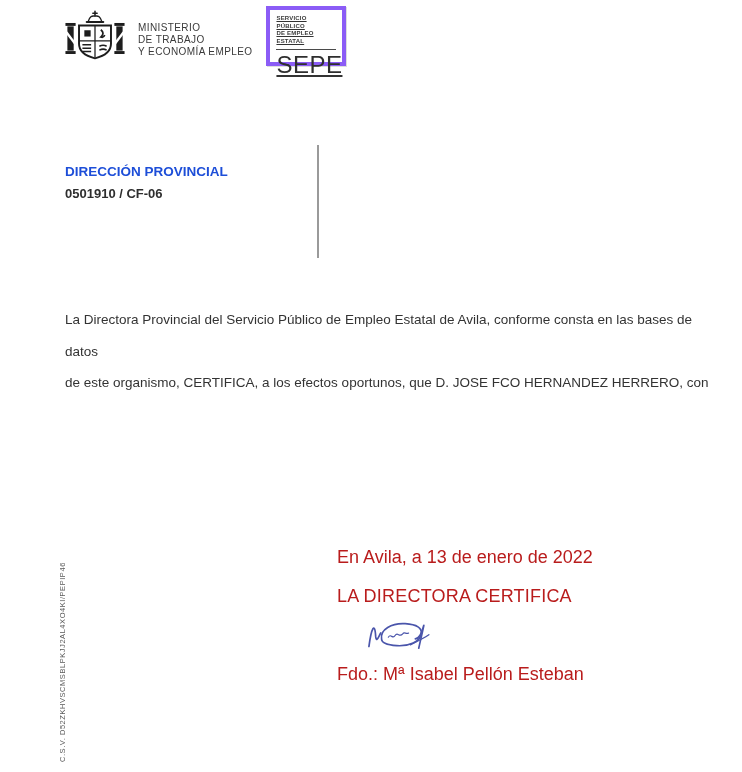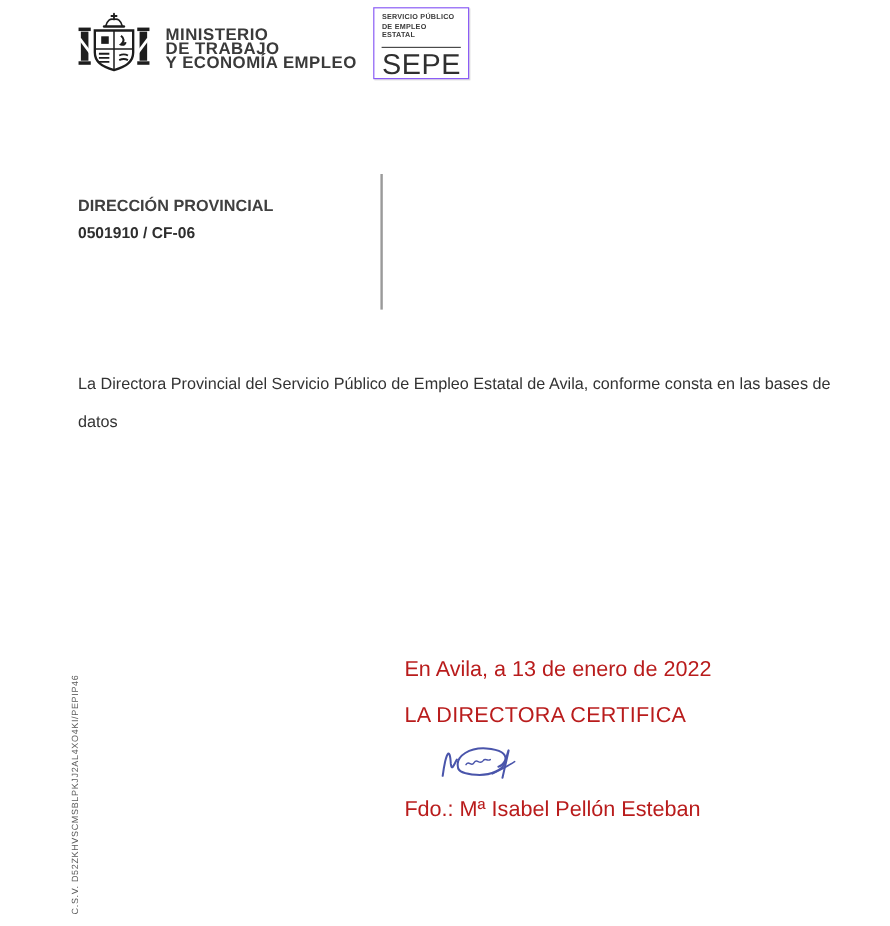--- a/index.html
+++ b/index.html
@@ -12,57 +12,58 @@
     font-family: "Liberation Sans", sans-serif;
     color: #333333;
     overflow: hidden;
   }
 
   
   .header { position: absolute; top: 6px; left: 64px; display: flex; align-items: flex-start; }
   .coat { width: 62px; height: 58px; margin-top: 3px; }
   .ministry {
     margin: 16px 0 0 12px;
-    font-size: 14px;
+    font-size: 10px;
     line-height: 12px;
     letter-spacing: 0.4px;
     color: #3a3a3a;
-    font-weight: bold;
+    font-weight: normal;
   }
   .sepe-box {
     margin-left: 14px;
     margin-top: 0px;
     width: 80px;
     height: 60px;
     background: #fff;
-    border: 1px solid #8b5cf6;
+    border: 4px solid #8b5cf6;
     box-shadow: 1px 1px 0 #dddddd;
     padding: 5px 6px 4px 6px;
     display: flex;
     flex-direction: column;
+    text-decoration: underline;
   }
   .sepe-small {
     font-size: 6px;
     font-weight: bold;
     line-height: 7.5px;
     letter-spacing: 0.2px;
     color: #3a3a3a;
   }
   .sepe-rule { border-top: 1.5px solid #4a4a4a; margin: 4px 0 2px 0; }
   .sepe-big {
     font-size: 24px;
     letter-spacing: 0.5px;
     color: #2f2f2f;
     font-weight: normal;
     line-height: 26px;
   }
 
   
   .address { position: absolute; left: 65px; top: 164px; font-size: 13px; color: #3a3a3a; }
-  .address .addr-title { font-weight: bold; font-size: 13.5px; color: #404040; margin-bottom: 6px; }
+  .address .addr-title { font-weight: bold; font-size: 13.5px; color: #1d4ed8; margin-bottom: 6px; }
   .address .addr-line { line-height: 16px; }
   .address .addr-code { font-weight: bold; margin-top: 7px; color: #2e2e2e; }
 
   .vrule {
     position: absolute;
     left: 317px;
     top: 145px;
     width: 1.5px;
     height: 113px;
     background: #9a9a9a;
@@ -161,20 +162,21 @@
 
   <div class="address">
     <div class="addr-title">DIRECCIÓN PROVINCIAL</div>
     <div class="addr-line addr-code">0501910 / CF-06</div>
   </div>
 
   <div class="vrule"></div>
 
   <div class="body-text">
     <div>La Directora Provincial del Servicio Público de Empleo Estatal de Avila, conforme consta en las bases de datos</div>
+    <div>de este organismo, CERTIFICA, a los efectos oportunos, que  D. JOSE FCO HERNANDEZ HERRERO, con</div>
   </div>
 
   <div class="sig-block">
     <div class="sig-date">En Avila, a 13 de enero de 2022</div>
     <div class="sig-role">LA DIRECTORA CERTIFICA</div>
 
     <svg class="sig-img" viewBox="0 0 90 52" width="76" height="44" xmlns="http://www.w3.org/2000/svg">
       <g stroke="#4a55ab" stroke-width="2" fill="none" stroke-linecap="round" stroke-linejoin="round">
         <path d="M7 42 C10 20 14 12 15 30 C16 38 18 31 21 26"></path>
         <path d="M22 33 C20 22 34 14 50 15 C64 16 70 20 69 27 C68 36 54 42 40 41 C28 40 22 38 22 33"></path>

